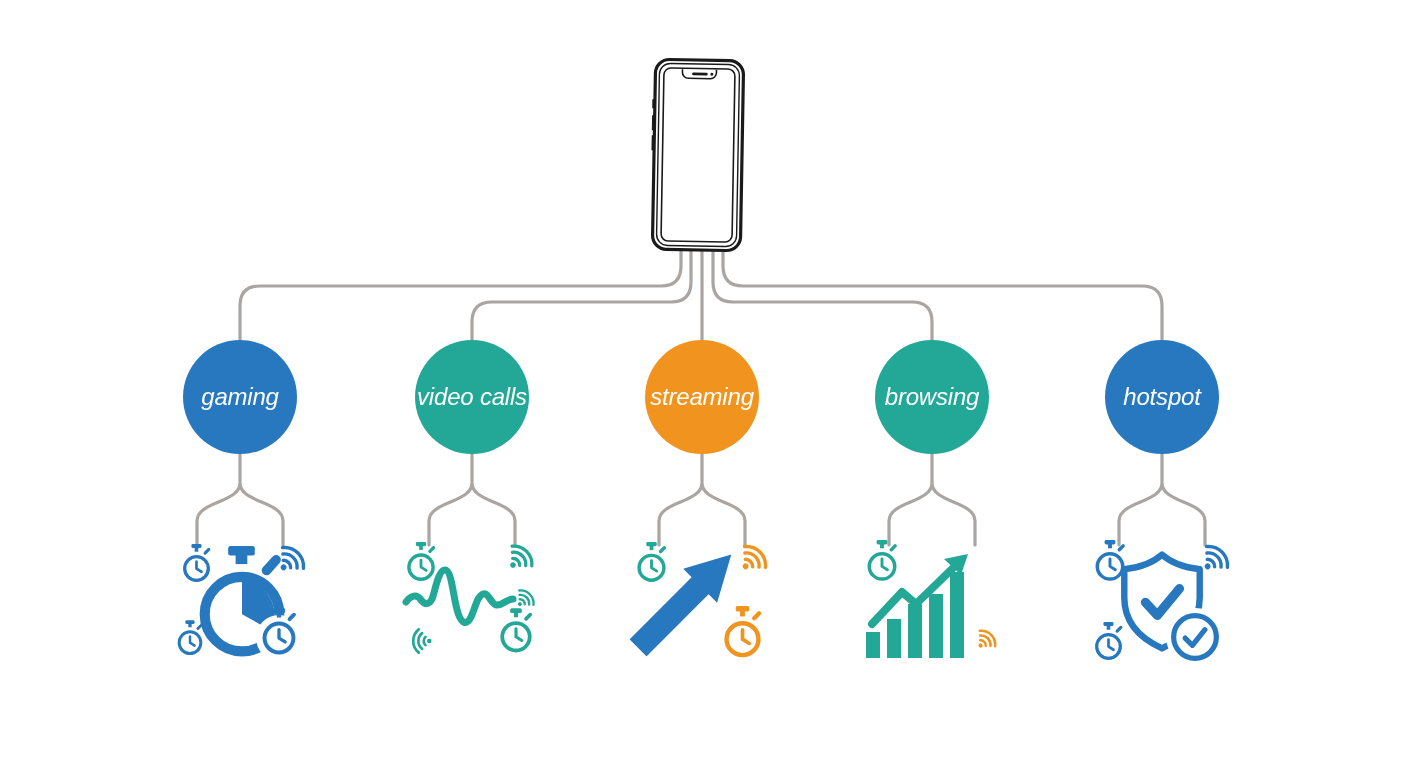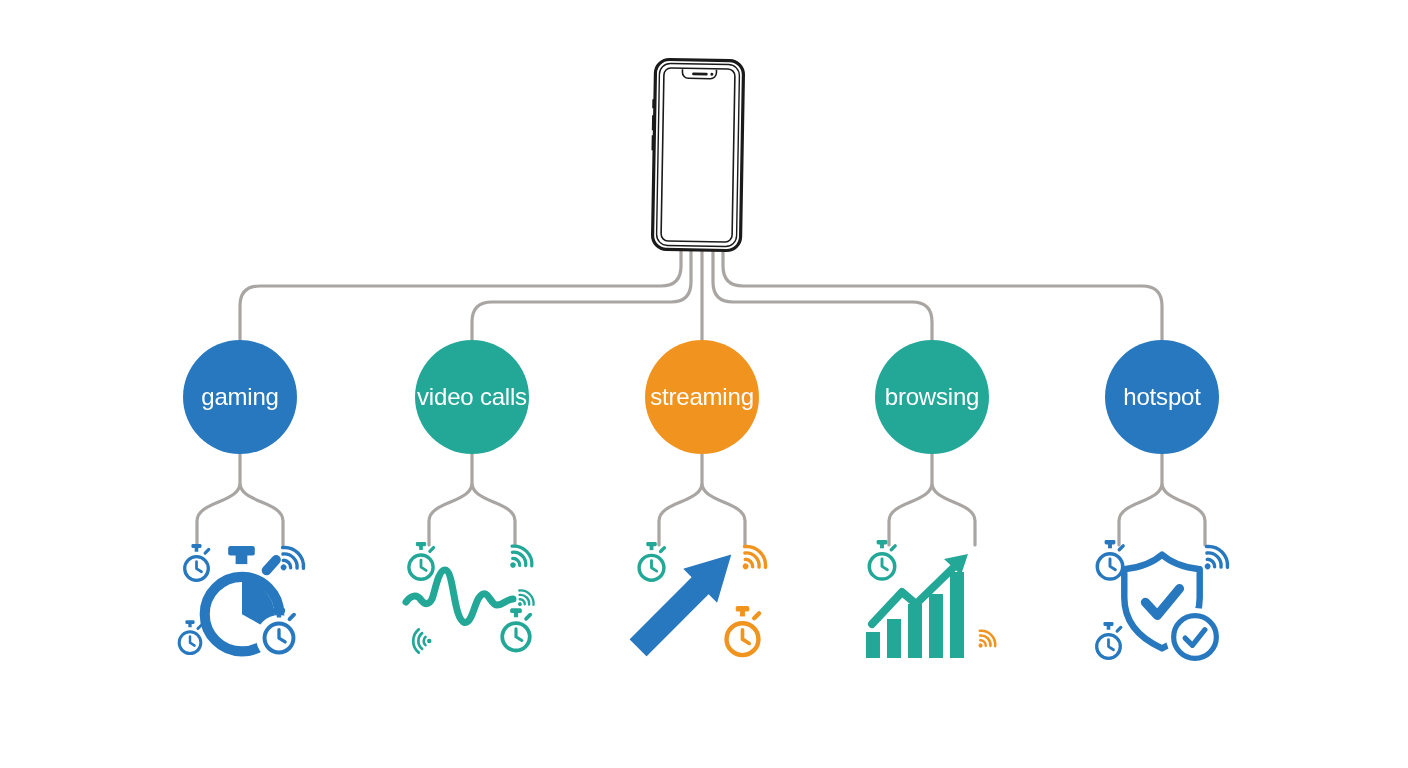--- a/index.html
+++ b/index.html
@@ -1,17 +1,17 @@
 <!DOCTYPE html>
 <html><head>
 <meta charset="utf-8">
 <style>
   html,body{margin:0;padding:0;background:#ffffff;}
   .stage{position:relative;width:1408px;height:768px;background:#ffffff;overflow:hidden;
-         font-family:"Liberation Sans", sans-serif;}
+         font-family:"Liberation Sans", sans-serif;font-style:italic;}
   svg text.node-label{font-family:"Liberation Sans", sans-serif;font-size:24px;letter-spacing:-0.2px;}
 </style>
 </head>
 <body>
 
 <div class="stage">
 <svg width="1408" height="768" viewBox="0 0 1408 768" xmlns="http://www.w3.org/2000/svg">
 
   <defs>
 

